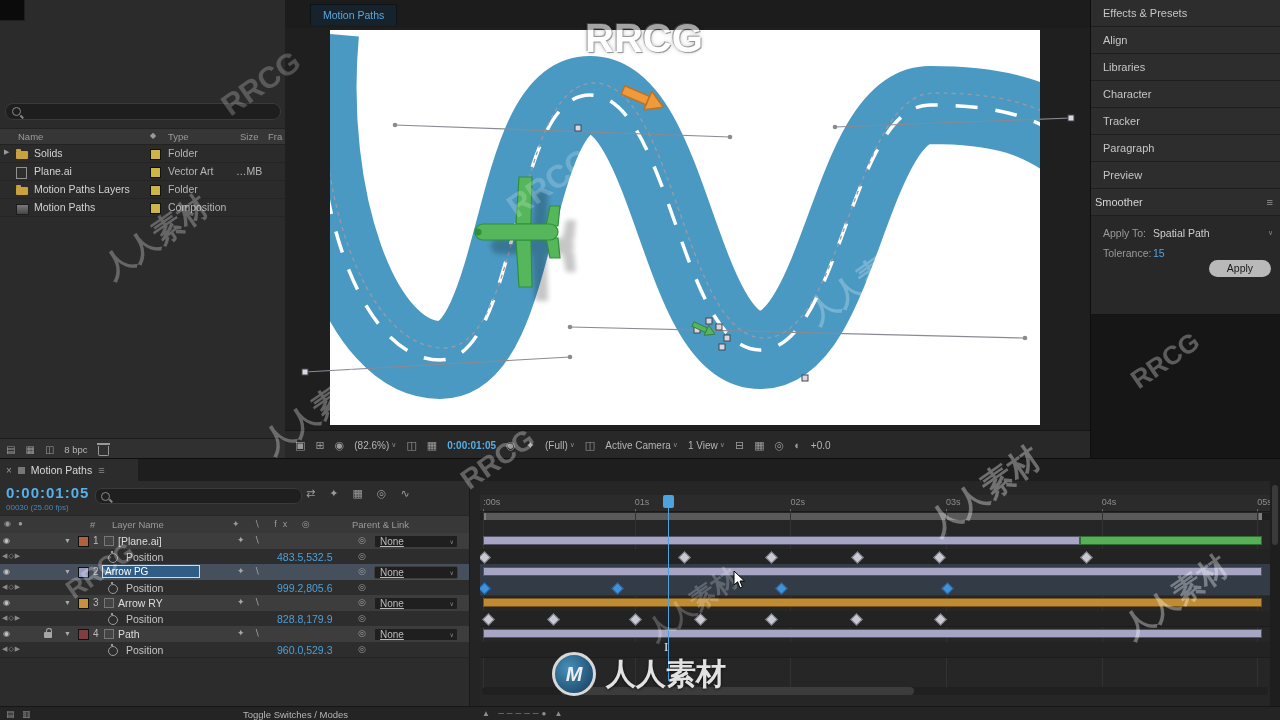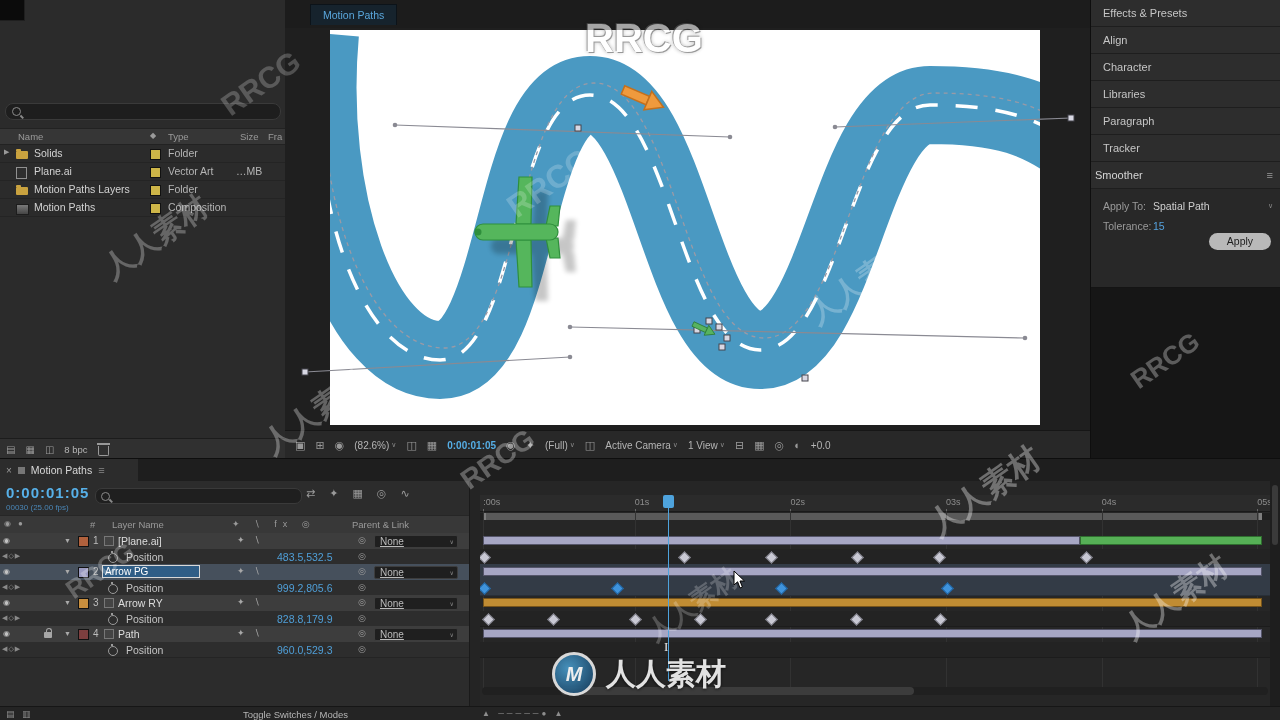--- a/index.html
+++ b/index.html
@@ -304,24 +304,25 @@
       <span class="tb-ico">◎</span>
       <span class="tb-ico">◐</span>
       <span>+0.0</span>
     </div>
   </section>
 
   <section id="right-panel">
     <div>
         <div class="rp-tab">Effects &amp; Presets</div>
         <div class="rp-tab">Align</div>
+        <div class="rp-tab">Libraries</div>
         <div class="rp-tab">Character</div>
-        <div class="rp-tab">Libraries</div>
+        <div class="rp-tab">Tracker</div>
         <div class="rp-tab">Paragraph</div>
-        <div class="rp-tab">Tracker</div>
+        <div class="rp-tab">Preview</div>
       </div>
     <div class="rp-smoother-head">
       <span>Smoother</span>
       <span class="rp-menu">≡</span>
     </div>
     <div class="rp-body">
       <div class="rp-row">
         <span class="rp-label">Apply To:</span>
         <span class="rp-value">Spatial Path</span>
         <span class="rp-caret">∨</span>

